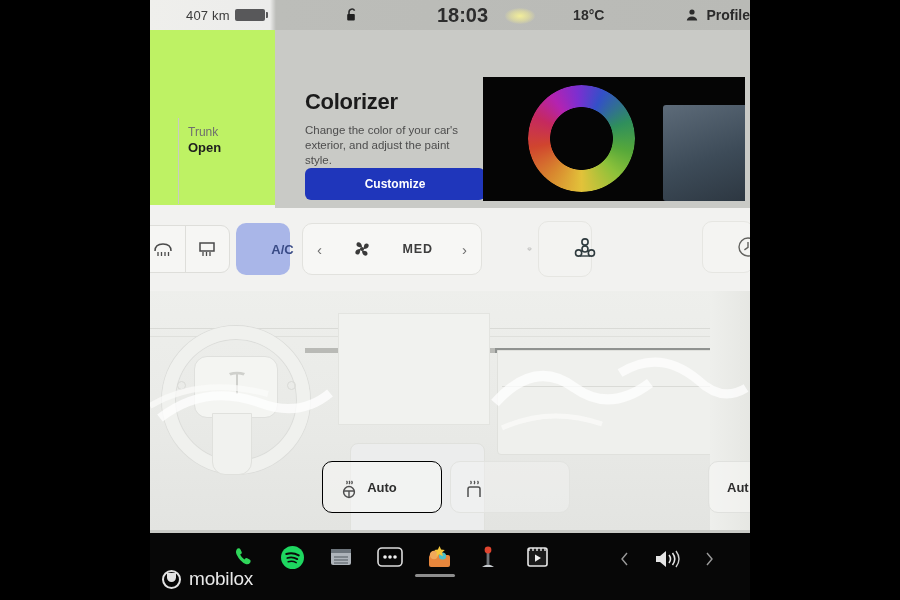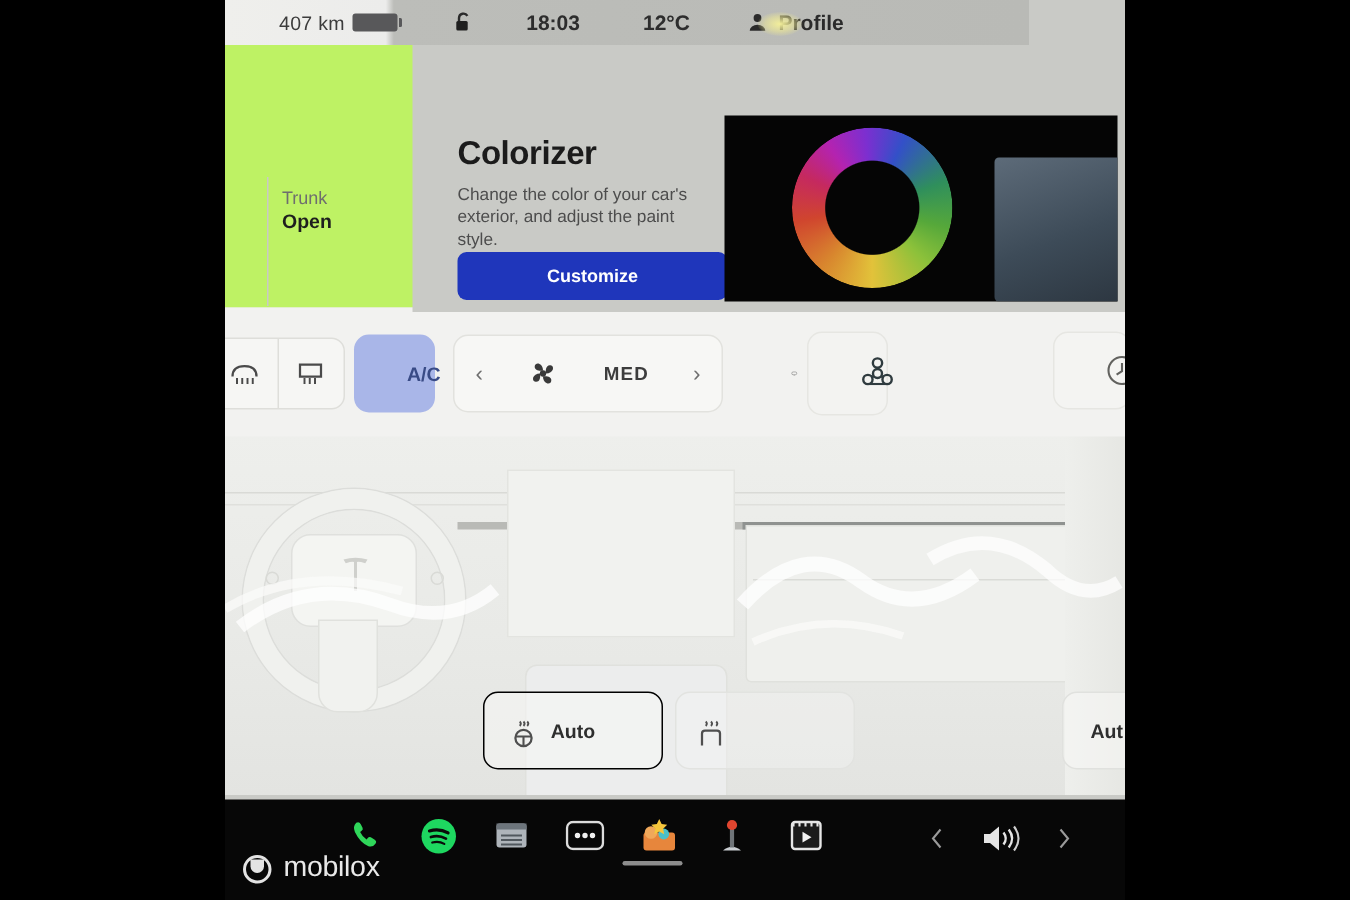--- a/index.html
+++ b/index.html
@@ -15,39 +15,40 @@
   .screen {
     position: absolute;
     left: 150px; top: 0px;
     width: 600px; height: 600px;
     overflow: hidden;
     background: #e8e9e7;
   }
 
   
   .statusbar {
-    position: absolute; left: 0; top: 0; width: 536px; height: 30px;
+    position: absolute; left: 0; top: 0; width: 600px; height: 30px;
     display: flex; align-items: center;
     background: linear-gradient(90deg,#efefec 0%,#ececeb 20%,#bcbdb9 21%,#b9bab6 100%);
     z-index: 40;
+    justify-content: space-between;
   }
   .sb-range {
     display: flex; align-items: center; gap: 5px;
     margin-left: 36px; color: #3c3c3c; font-size: 13px; letter-spacing: .2px;
   }
   .battery {
     width: 30px; height: 12px; border-radius: 2px;
     background: #58585a; position: relative;
   }
   .battery::after{
     content:""; position:absolute; right:-3px; top:3px; width:2px;height:6px;
     background:#58585a; border-radius:0 1px 1px 0;
   }
   .sb-lock { margin-left: 36px; width: 16px; height: 16px; position: relative; }
-  .sb-time { margin-left: 34px; color: #2d2d2d; font-size: 14px; font-weight: 600; }
+  .sb-time { margin-left: 34px; color: #2d2d2d; font-size: 20px; font-weight: 600; }
   .sb-temp { margin-left: 42px; color: #2d2d2d; font-size: 14px; font-weight: 600; }
   .sb-profile { margin-left: 38px; display: flex; align-items: center; gap: 7px;
                 color: #2b2b2b; font-size: 14px; font-weight: 600; }
   .glare-dot{
     position:absolute; left:355px; top:8px; width:30px;height:16px;
     background: radial-gradient(ellipse at center,#f2ee9a 0%, rgba(236,231,150,.55) 45%, rgba(220,220,200,0) 75%);
     border-radius:50%; z-index: 60; pointer-events:none;
   }
 
   
@@ -268,21 +269,21 @@
       <span>407 km</span>
       <span class="battery"></span>
     </div>
     <div class="sb-lock">
       <svg width="16" height="16" viewBox="0 0 16 16">
         <path d="M5 7 V5 a3 3 0 0 1 5.6 -1.4" fill="none" stroke="#2b2b2b" stroke-width="1.6"></path>
         <rect x="3.2" y="7" width="7.6" height="6.4" rx="1" fill="#1f1f1f"></rect>
       </svg>
     </div>
     <div class="sb-time">18:03</div>
-    <div class="sb-temp">12°C</div>
+    <div class="sb-temp">18°C</div>
     <div class="sb-profile">
       <span>
         <svg width="14" height="14" viewBox="0 0 14 14">
           <circle cx="7" cy="4" r="2.6" fill="#2b2b2b"></circle>
           <path d="M1.8 12.5 a5.2 4 0 0 1 10.4 0z" fill="#2b2b2b"></path>
         </svg>
       </span>
       <span>Profile</span>
     </div>
   </div>

